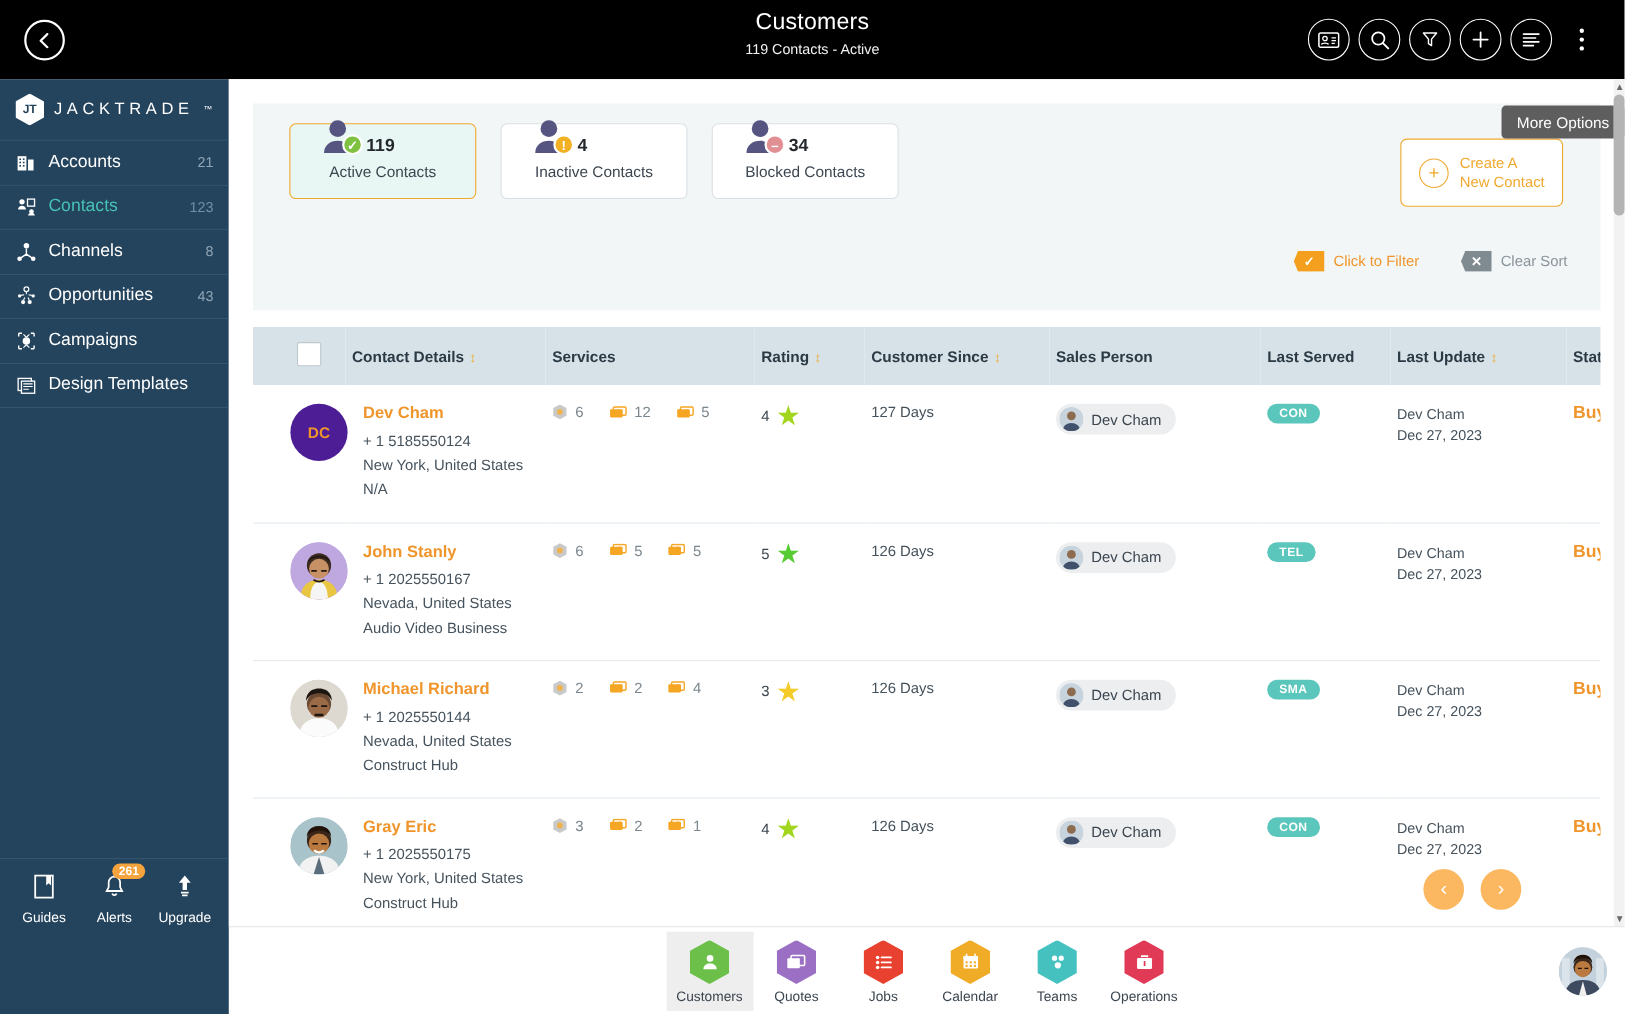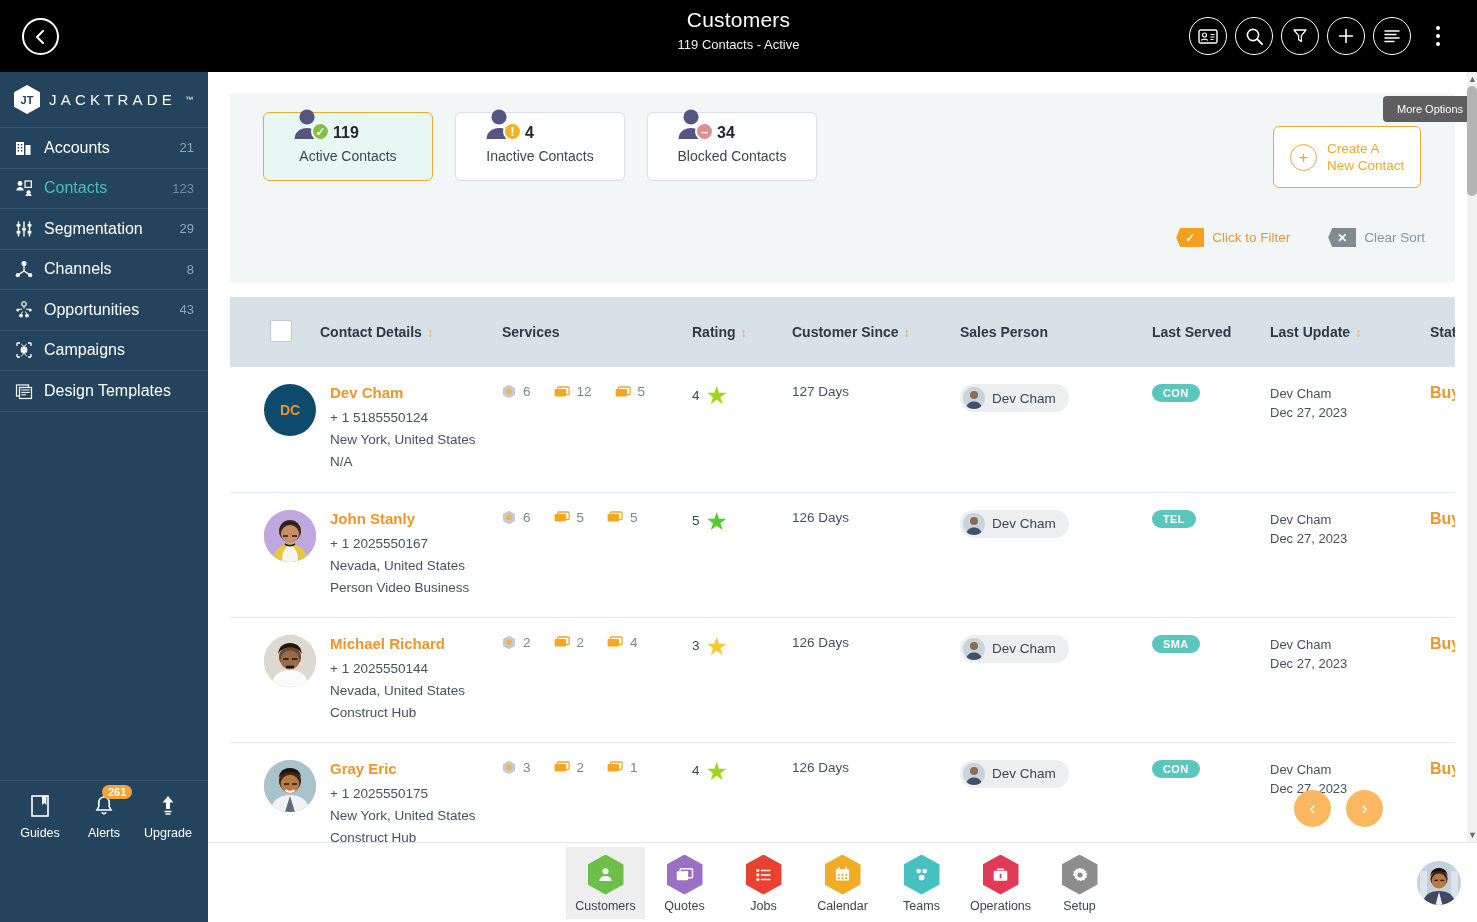--- a/index.html
+++ b/index.html
@@ -128,28 +128,28 @@
     position: absolute; right: 30px; top: 134px; display: flex; align-items: center; gap: 38px;
   }
   .filter-item { display: flex; align-items: center; gap: 8px; font-size: 13.5px; cursor: pointer; }
   .tag-shape {
     width: 28px; height: 19px; display: flex; align-items: center; justify-content: center;
     color: #fff; font-size: 12px; font-weight: bold;
     clip-path: polygon(14% 0, 100% 0, 100% 100%, 14% 100%, 0 50%);
   }
   .tooltip {
     position: absolute; right: -22px; top: 2px; background: #5e5e5e; color: #fff;
-    font-size: 11px; padding: 7px 14px; border-radius: 4px;
+    font-size: 14px; padding: 7px 14px; border-radius: 4px;
   }
 
   
   .tbl-wrap { position: relative; margin-top: 15px; height: 545px; overflow: hidden; }
   table.grid { width: 1290px; border-collapse: collapse; table-layout: fixed; }
   table.grid thead th {
-    background: #d6e2e7; height: 70px; font-size: 14px; color: #2b3a45;
+    background: #d6e2e7; height: 53px; font-size: 14px; color: #2b3a45;
     text-align: left; font-weight: bold; padding: 0 0 0 6px; vertical-align: middle;
   }
   th .sortico { color: #f0a92f; font-size: 12px; margin-left: 5px; letter-spacing: -2px; }
   th.hl { color: #6b5a3e; }
   .chk {
     width: 22px; height: 22px; border: 1px solid #bfc9ce; background: #fff;
     border-radius: 2px; display: inline-block; cursor: pointer;
   }
   table.grid tbody td {
     border-bottom: 1px solid #e4eaed; vertical-align: top; padding: 17px 0 17px 6px;
@@ -300,36 +300,20 @@
             <rect x="10" y="2" width="6.4" height="6.4" stroke="#fff" stroke-width="1.2" fill="none"></rect>
             <circle cx="13.6" cy="13.3" r="2.1" fill="#fff"></circle>
             <path d="M10.6 17c0-1.9 1.4-2.7 3-2.7s3 .8 3 2.7z" fill="#fff"></path>
           </svg>
       </span>
       <span class="lbl">Contacts</span>
       <span class="cnt">123</span>
     </div>
 
 
-    <div class="nav-item">
-      <span class="ico">
-        <svg width="18" height="18" viewBox="0 0 18 18">
-            <g stroke="#fff" stroke-width="1.4">
-              <path d="M3.5 1.5v15M9 1.5v15M14.5 1.5v15"></path>
-            </g>
-            <rect x="1.6" y="4" width="3.8" height="2.6" fill="#fff"></rect>
-            <rect x="7.1" y="8" width="3.8" height="2.6" fill="#fff"></rect>
-            <rect x="12.6" y="4" width="3.8" height="2.6" fill="#fff"></rect>
-            <rect x="1.6" y="11" width="3.8" height="2.6" fill="#fff"></rect>
-            <rect x="12.6" y="11" width="3.8" height="2.6" fill="#fff"></rect>
-          </svg>
-      </span>
-      <span class="lbl">Segmentation</span>
-      <span class="cnt">29</span>
-    </div>
 
     <div class="nav-item">
       <span class="ico">
         <svg width="18" height="18" viewBox="0 0 18 18">
             <circle cx="9" cy="3.4" r="2.5" fill="#fff"></circle>
             <path d="M9 6v5M9 11 L3.6 14.6M9 11 L14.4 14.6" stroke="#fff" stroke-width="1.3"></path>
             <circle cx="2.8" cy="15.2" r="2.1" fill="#fff"></circle>
             <circle cx="15.2" cy="15.2" r="2.1" fill="#fff"></circle>
           </svg>
       </span>
@@ -530,21 +514,21 @@
             <th class="hl"><span>Last Served</span></th>
             <th class="hl"><span>Last Update</span><span class="sortico">↕</span></th>
             <th class="hl"><span>Status</span></th>
           </tr>
         </thead>
         <tbody>
 
           <tr>
             <td colspan="2" style="padding-left:34px">
               <div class="cd-cell">
-                <span class="avatar" style="background:#0c4a6e;color:#f0952b">
+                <span class="avatar" style="background:#4c1d95;color:#f0952b">
                   <span>DC</span>
                 </span>
                 <div>
                   <div class="c-name">Dev Cham</div>
                   <div class="c-line">+ 1 5185550124</div>
                   <div class="c-line">New York, United States</div>
                   <div class="c-line">N/A</div>
                 </div>
               </div>
             </td>
@@ -616,21 +600,21 @@
                       <circle cx="26" cy="24" r="9" fill="#c79165"></circle>
                       <path d="M16 19c2-7 18-7 20 0 0-9-20-9-20 0z" fill="#241810"></path>
                       <path d="M19 26h5M28 26h5" stroke="#241810" stroke-width="1.5"></path>
                       <path d="M21 34c3 2 7 2 10 0" stroke="#241810" stroke-width="1.6" fill="none"></path>
                     </svg>
                 </span>
                 <div>
                   <div class="c-name">John Stanly</div>
                   <div class="c-line">+ 1 2025550167</div>
                   <div class="c-line">Nevada, United States</div>
-                  <div class="c-line">Person Video Business</div>
+                  <div class="c-line">Audio Video Business</div>
                 </div>
               </div>
             </td>
             <td>
               <div class="svc">
                 <svg width="14" height="15" viewBox="0 0 14 15">
                     <path d="M7 .8 13 4v7L7 14.2 1 11V4z" fill="#c9c9c9"></path>
                     <circle cx="7" cy="7.4" r="2.6" fill="#f0b24a"></circle>
                   </svg>
                 <span>6</span>
@@ -929,29 +913,20 @@
         <span class="bnav-hex" style="background:#e03a57">
           <svg width="17" height="16" viewBox="0 0 18 16">
               <path d="M6.3 3V1.8h5.4V3" stroke="#fff" stroke-width="1.6" fill="none"></path>
               <rect x="1.8" y="3.6" width="14.4" height="10.6" rx="1.2" fill="#fff"></rect>
               <rect x="8.2" y="6.6" width="1.7" height="4.8" fill="#e03a57"></rect>
             </svg>
         </span>
         <span class="bnav-lbl">Operations</span>
       </div>
 
-      <div class="bnav-item">
-        <span class="bnav-hex" style="background:#8d8d8d">
-          <svg width="18" height="18" viewBox="0 0 18 18">
-              <path d="M9 1.8l1.5 1.3 1.9-.5.8 1.8 2 .3-.2 2 1.5 1.3-1.2 1.6.6 1.9-1.9.8-.6 1.9-2-.2-1.5 1.3-1.6-1.2-1.9.6-.8-1.9-1.9-.6.2-2L1.8 9l1.2-1.6-.6-1.9 1.9-.8.6-1.9 2 .2z" fill="#fff"></path>
-              <circle cx="9" cy="9" r="2.6" fill="#8d8d8d"></circle>
-            </svg>
-        </span>
-        <span class="bnav-lbl">Setup</span>
-      </div>
     </div>
 
     <div class="user-av">
       <svg width="44" height="44" viewBox="0 0 44 44">
           <rect width="44" height="44" fill="#c3d1dc"></rect>
           <rect x="3" y="10" width="7" height="28" fill="#dbe4ea"></rect>
           <rect x="34" y="10" width="7" height="28" fill="#dbe4ea"></rect>
           <path d="M6 44c0-10 7-14 16-14s16 4 16 14z" fill="#3d4a60"></path>
           <path d="M22 31l-3.5 13h7z" fill="#f0f0f0"></path>
           <circle cx="22" cy="18" r="8.6" fill="#3a2519"></circle>

